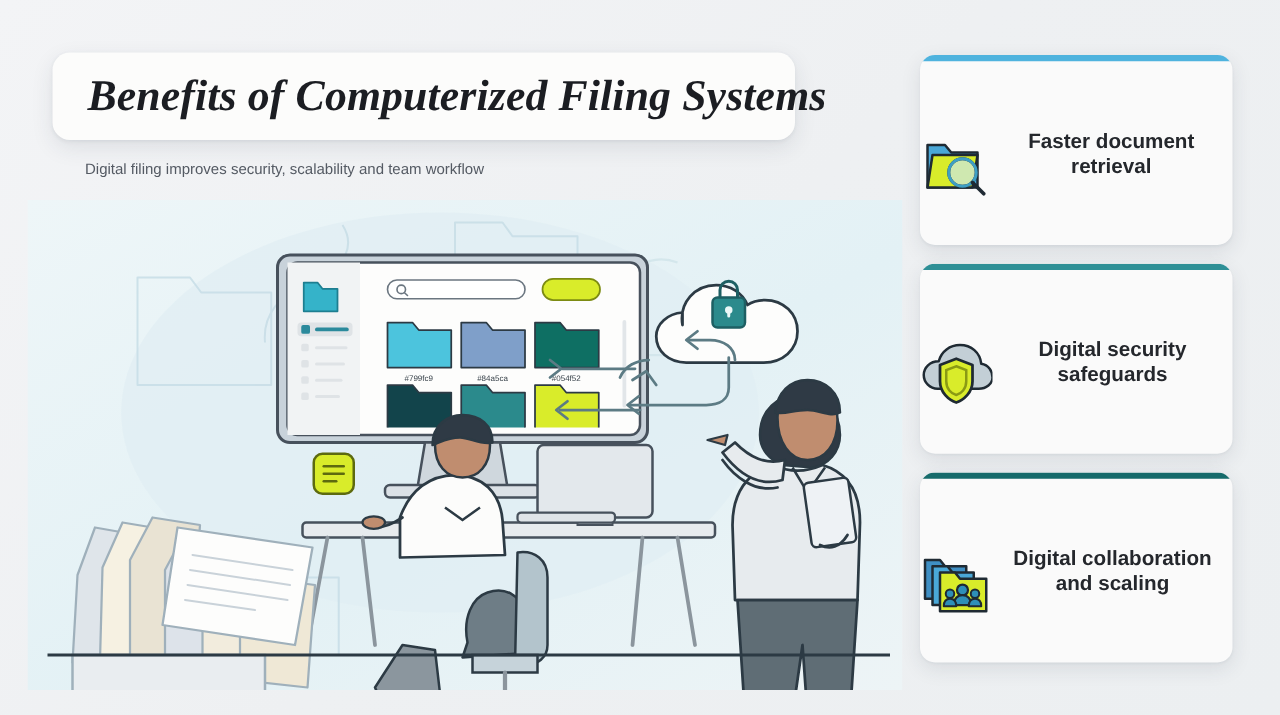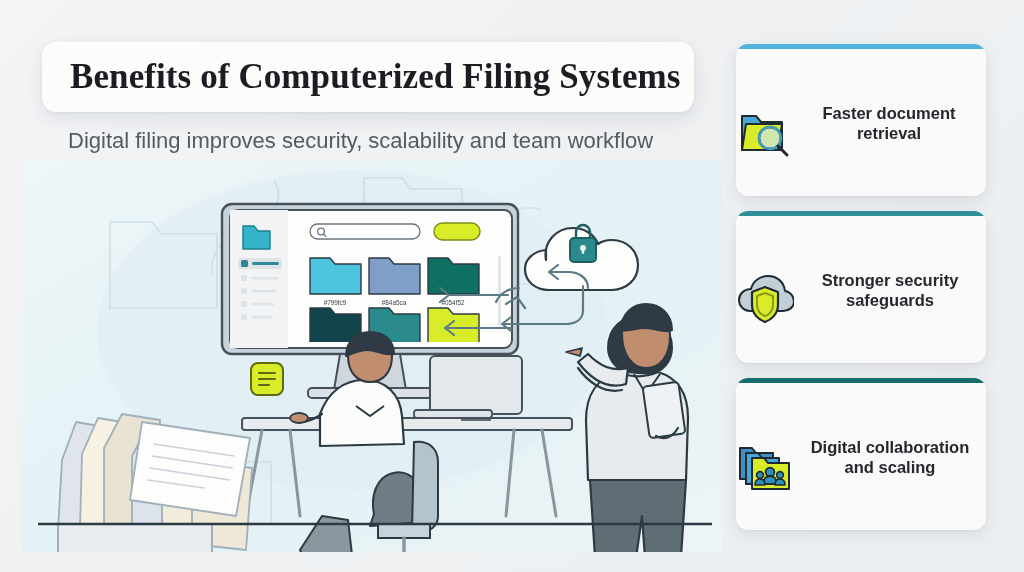--- a/index.html
+++ b/index.html
@@ -7,33 +7,33 @@
     width:1024px;height:572px;overflow:hidden;
     background:#f0f1f3;
     font-family:"Liberation Sans", sans-serif;
     position:relative;
   }
   .slide{position:absolute;inset:0;
     background:linear-gradient(135deg,#f3f4f6 0%,#eef0f2 50%,#eceff1 100%);}
 
   
   .title-card{
-    position:absolute;left:42px;top:42px;width:652px;height:70px;
+    position:absolute;left:42px;top:42px;width:594px;height:70px;
     background:#fcfcfb;border-radius:14px;
     box-shadow:0 6px 18px rgba(40,50,70,.10), 0 1px 3px rgba(40,50,70,.06);
-    display:flex;align-items:center;
+    display:flex;align-items:center;font-style:italic;
   }
   .title-text{
     font-family:"Liberation Serif", serif;
     font-size:35px;font-weight:700;color:#1b1d22;letter-spacing:.1px;
     margin-left:28px;white-space:nowrap;
   }
   .subtitle{
     position:absolute;left:68px;top:128px;
-    font-size:22px;color:#545a63;white-space:nowrap;text-align:right;
+    font-size:12px;color:#545a63;white-space:nowrap;text-align:right;
   }
 
   
   .illus{position:absolute;left:22px;top:160px;width:700px;height:392px;}
   .illus svg{display:block;}
 
   
   .cards{position:absolute;left:736px;top:44px;width:250px;}
   .card{
     position:relative;width:250px;height:152px;
@@ -260,21 +260,21 @@
 
     <div class="card">
       <div class="card-accent" style="background:#2e8f96"></div>
       <div class="card-icon">
         <svg width="58" height="52" viewBox="0 0 58 52">
           <path d="M14 38c-6 0-11-5-11-11s5-11 12-11c2-8 9-13 17-13 9 0 16 6 17 15 6 1 9 6 9 11 0 5-5 9-11 9z" fill="#c3cfd6" stroke="#1f2a33" stroke-width="2" stroke-linejoin="round"></path>
           <path d="M29 14l13 5v13c0 9-7 15-13 17-6-2-13-8-13-17V19z" fill="#d9ec2a" stroke="#1f2a33" stroke-width="2.2" stroke-linejoin="round"></path>
           <path d="M29 20l8 3v9c0 6-4 10-8 11-4-1-8-5-8-11v-9z" fill="none" stroke="#8a9a14" stroke-width="2"></path>
         </svg>
       </div>
-      <div class="card-label">Stronger security safeguards</div>
+      <div class="card-label">Digital security safeguards</div>
     </div>
 
     <div class="card">
       <div class="card-accent" style="background:#166b6b"></div>
       <div class="card-icon">
         <svg width="58" height="52" viewBox="0 0 58 52">
           <path d="M4 8h12l4 5h17v26H4z" fill="#3f8fc4" stroke="#1f2a33" stroke-width="2" stroke-linejoin="round"></path>
           <path d="M10 13h12l4 5h17v26H10z" fill="#4aa8d8" stroke="#1f2a33" stroke-width="2" stroke-linejoin="round"></path>
           <path d="M16 18h12l4 5h21v26H16z" fill="#d9ec2a" stroke="#1f2a33" stroke-width="2" stroke-linejoin="round"></path>
           <circle cx="34" cy="32" r="4.4" fill="#2e8fb8" stroke="#1f2a33" stroke-width="1.8"></circle>

